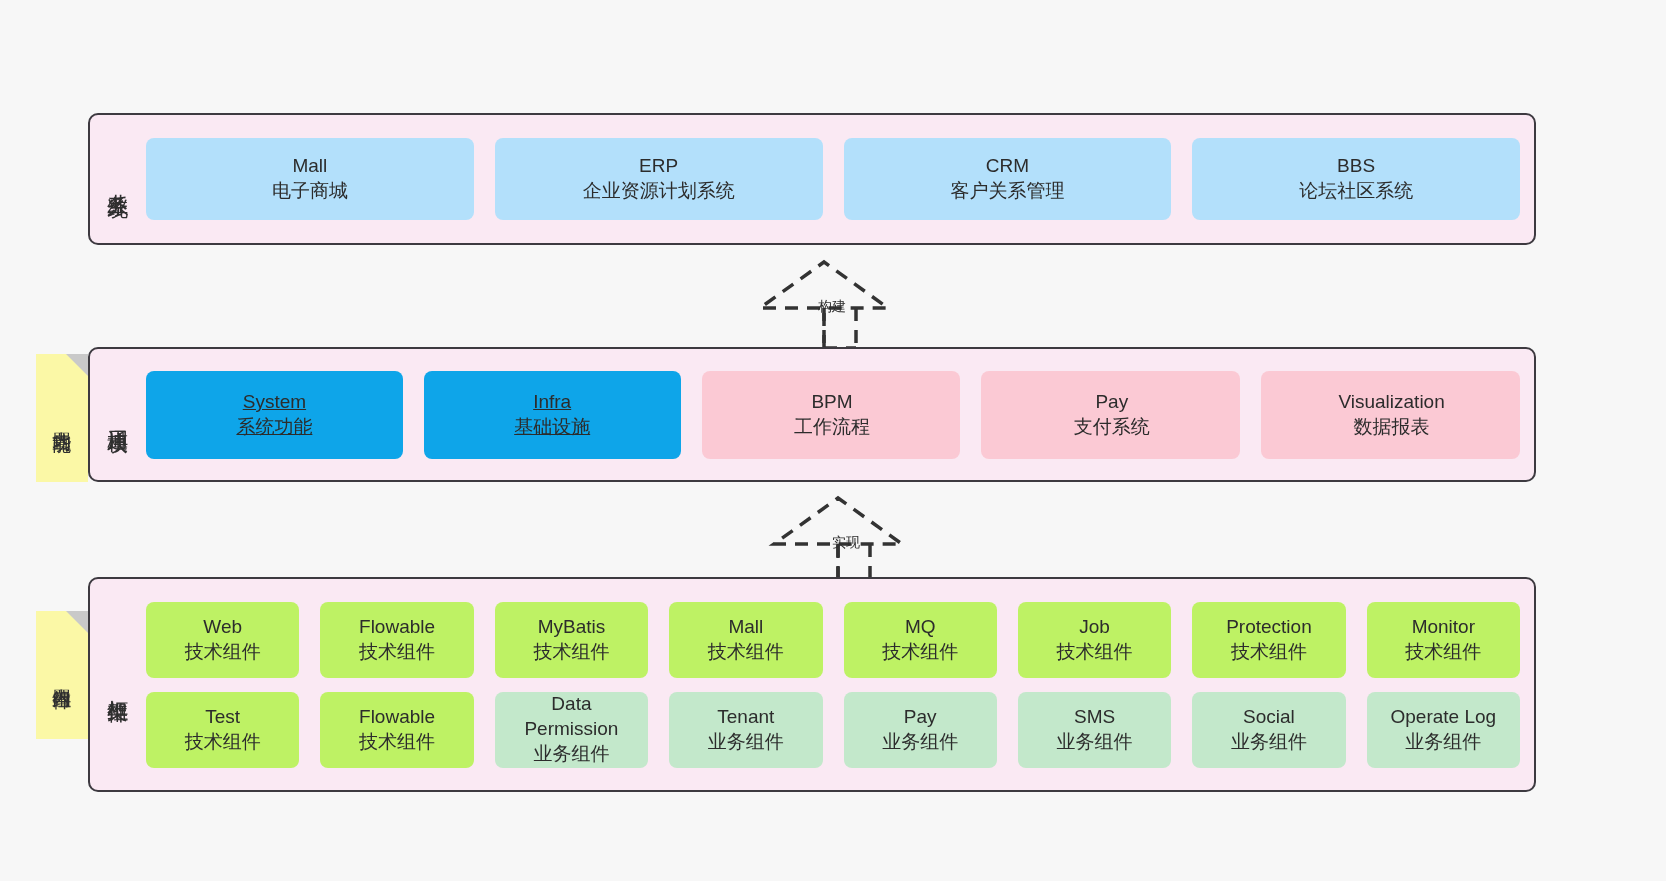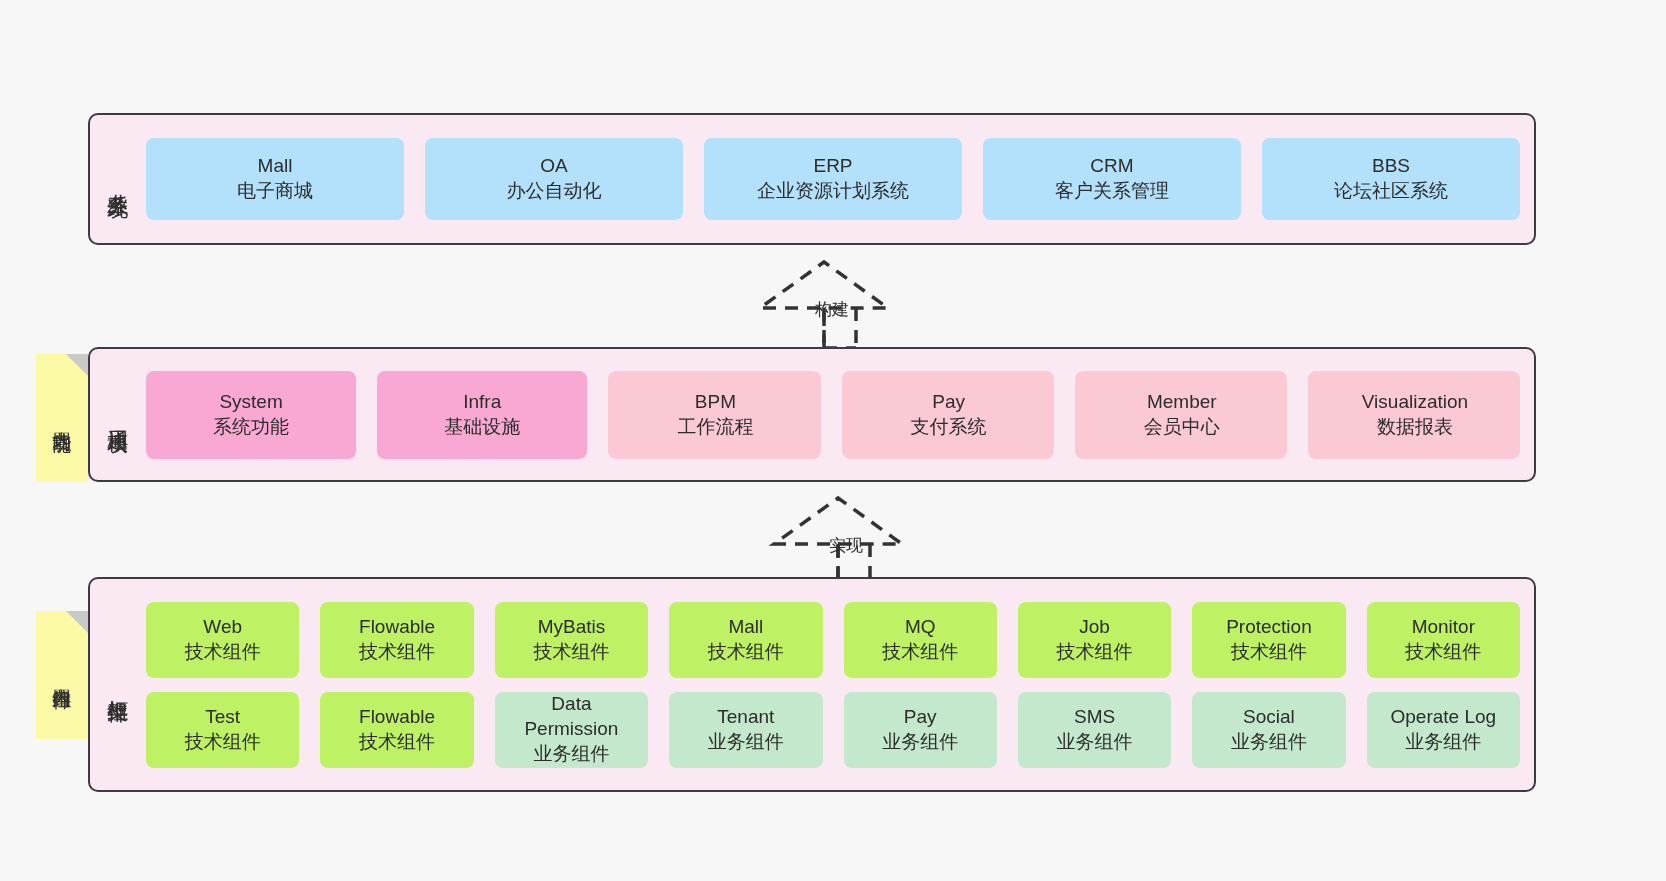--- a/index.html
+++ b/index.html
@@ -82,21 +82,21 @@
     font-size: 19px;
     line-height: 1.30;
     color: #2c2c2c;
     padding: 4px 6px;
     overflow: hidden;
   }
   .box .ln { display: block; white-space: nowrap; }
   .box .ln-wrap { display: block; }
 
   .box-blue        { background: #b3e0fb; height: 82px; }
-  .box-red         { background: #f9a8d4; height: 88px; }
+  .box-red         { background: #0ea5e9; height: 88px; text-decoration: underline; }
   .box-pink        { background: #fbc9d4; height: 88px; padding-left: 8px; }
   .box-green       { background: #bef264; height: 76px; }
   .box-lightgreen  { background: #c3e8cb; height: 76px; }
 
   
   .note {
     position: absolute;
     box-sizing: border-box;
     background: #fbf8a6;
     width: 52px;
@@ -125,43 +125,39 @@
     position: absolute;
     width: 160px;
     height: 95px;
   }
   .conn svg { display: block; width: 100%; height: 100%; overflow: visible; }
   .conn-label {
     position: absolute;
     left: 0; right: 0;
     top: 42px;
     text-align: center;
-    font-size: 17px;
+    font-size: 14px;
     color: #2f2f2f;
     background: transparent;
     user-select: none;
   }
 </style>
 </head>
 <body>
 
 <div id="canvas">
 
   <div class="layer" id="layer-business-system" style="left:88px; top:113px; width:1448px; height:132px;">
     <div class="layer-title">业务系统</div>
     <div class="layer-body">
       <div class="row">
 
         <div class="box box-blue">
           <span class="ln">Mall</span>
           <span class="ln">电子商城</span>
-        </div>
-        <div class="box box-blue">
-          <span class="ln">OA</span>
-          <span class="ln">办公自动化</span>
         </div>
         <div class="box box-blue">
           <span class="ln">ERP</span>
           <span class="ln">企业资源计划系统</span>
         </div>
         <div class="box box-blue">
           <span class="ln">CRM</span>
           <span class="ln">客户关系管理</span>
         </div>
         <div class="box box-blue">
@@ -202,24 +198,20 @@
           <span class="ln">Infra</span>
           <span class="ln">基础设施</span>
         </div>
         <div class="box box-pink">
           <span class="ln">BPM</span>
           <span class="ln">工作流程</span>
         </div>
         <div class="box box-pink">
           <span class="ln">Pay</span>
           <span class="ln">支付系统</span>
-        </div>
-        <div class="box box-pink">
-          <span class="ln">Member</span>
-          <span class="ln">会员中心</span>
         </div>
         <div class="box box-pink">
           <span class="ln">Visualization</span>
           <span class="ln">数据报表</span>
         </div>
 
       </div>
     </div>
   </div>
 

